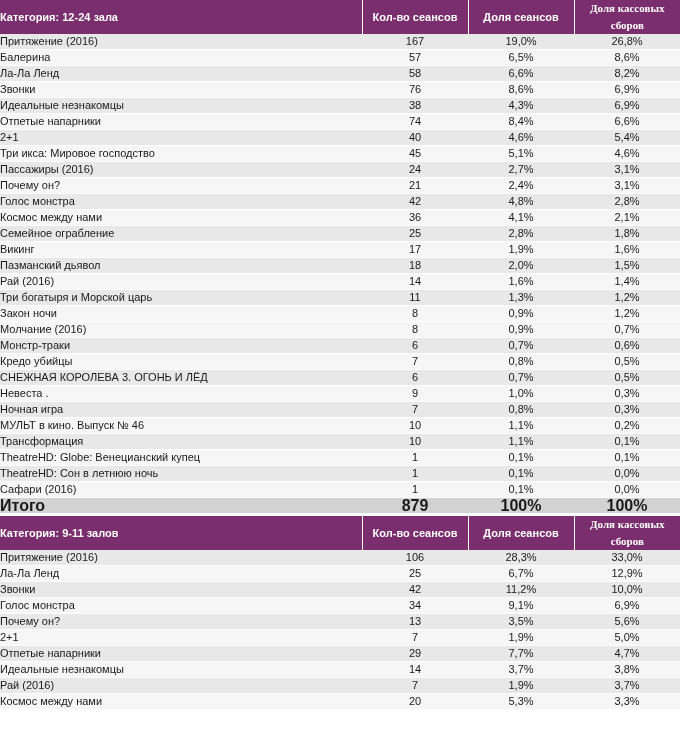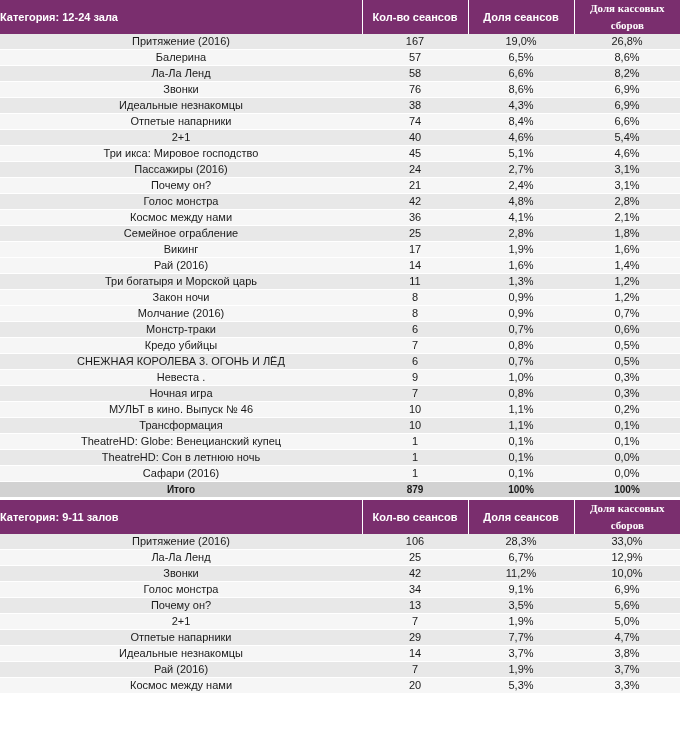--- a/index.html
+++ b/index.html
@@ -41,29 +41,29 @@
   .data-row td {
     height: 15px;
     line-height: 15px;
     font-size: 11px;
     padding: 0 4px;
     vertical-align: middle;
     border-bottom: 1px solid #ffffff;
   }
   .data-row.odd td { background: #e8e8e8; }
   .data-row.even td { background: #f6f6f6; }
-  .cell-title { text-align: center; color: #1a1a1a; }
+  .cell-title { text-align: left; color: #1a1a1a; }
   .cell-num { text-align: center; color: #1a1a1a; }
 
   .total-row td {
     background: #d2d2d2;
     font-weight: bold;
     height: 15px;
     line-height: 15px;
-    font-size: 10px;
+    font-size: 16px;
     padding: 0 4px;
     vertical-align: middle;
     border-bottom: 1px solid #ffffff;
   }
   .total-row td.cell-num { text-align: center; }
   .spacer td { height: 2px; background: #ffffff; padding: 0; }
 
   col.c-title { width: 362px; }
   col.c-a { width: 106px; }
   col.c-b { width: 106px; }
@@ -163,20 +163,26 @@
         <td class="cell-num">25</td>
         <td class="cell-num">2,8%</td>
         <td class="cell-num">1,8%</td>
       </tr>
       <tr class="data-row even">
         <td class="cell-title">Викинг</td>
         <td class="cell-num">17</td>
         <td class="cell-num">1,9%</td>
         <td class="cell-num">1,6%</td>
       </tr>
+      <tr class="data-row odd">
+        <td class="cell-title">Пазманский дьявол</td>
+        <td class="cell-num">18</td>
+        <td class="cell-num">2,0%</td>
+        <td class="cell-num">1,5%</td>
+      </tr>
       <tr class="data-row even">
         <td class="cell-title">Рай (2016)</td>
         <td class="cell-num">14</td>
         <td class="cell-num">1,6%</td>
         <td class="cell-num">1,4%</td>
       </tr>
       <tr class="data-row odd">
         <td class="cell-title">Три богатыря и Морской царь</td>
         <td class="cell-num">11</td>
         <td class="cell-num">1,3%</td>

